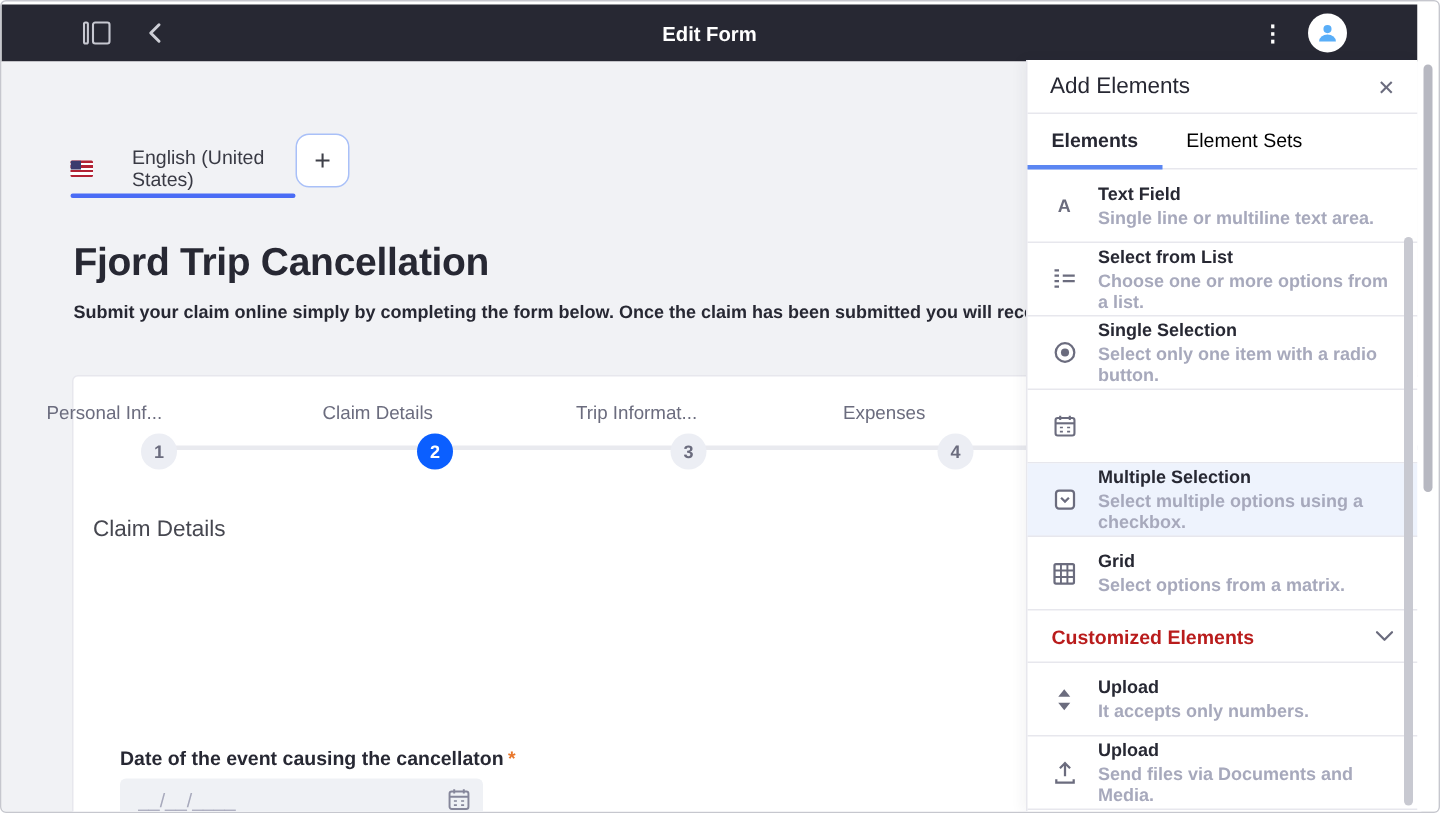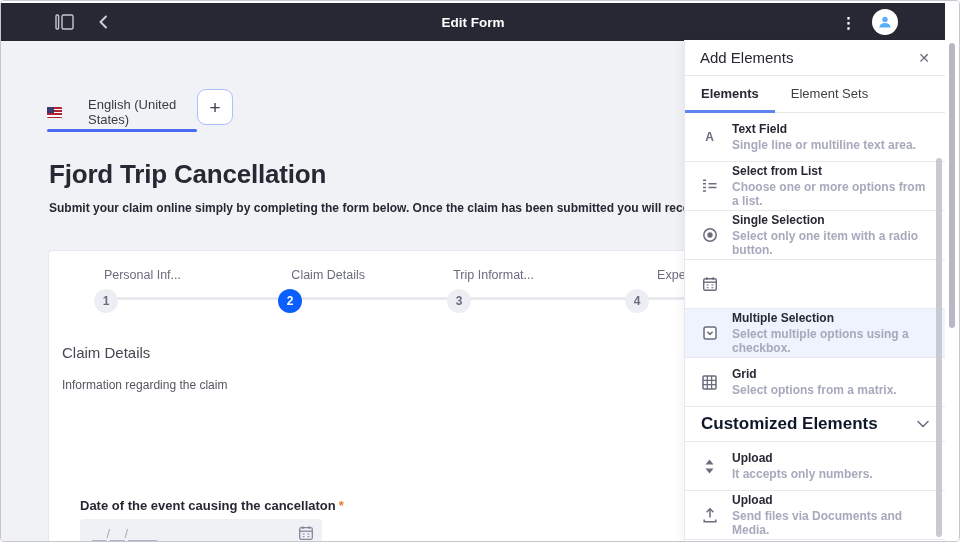--- a/index.html
+++ b/index.html
@@ -29,21 +29,21 @@
               background:#fff; color:#3f4049; font-size:19px; line-height:1; display:flex; align-items:center; justify-content:center; cursor:pointer; }
 
   .form-title { position:absolute; left:48px; top:118px; font-size:26px; font-weight:600; color:#272833; letter-spacing:-0.2px; }
   .form-desc { position:absolute; left:48px; top:160px; width:896px; font-size:12px; font-weight:700; color:#272833;
                white-space:nowrap; overflow:hidden; }
 
   
   .card { position:absolute; left:47px; top:209px; width:900px; height:324px; background:#fff;
           border:1px solid #e7e7ed; border-radius:4px; }
   .wizard-line { position:absolute; left:57px; right:0; top:46px; height:3px; background:#e9eaef; }
-  .step { position:absolute; top:17px; transform:translateX(-50%); width:150px; text-align:right; cursor:pointer; }
+  .step { position:absolute; top:17px; transform:translateX(-50%); width:150px; text-align:left; cursor:pointer; }
   .step .lbl { font-size:12.5px; color:#6b6c7e; margin-bottom:7px; }
   .step .num { width:24px; height:24px; border-radius:50%; background:#eceef4; color:#6b6c7e; font-size:12px; font-weight:600;
                display:flex; align-items:center; justify-content:center; margin:0 auto; position:relative; }
   .step.active .num { background:#0b5fff; color:#fff; }
 
   .section-title { position:absolute; left:13px; top:93px; font-size:15px; color:#464750; }
   .section-desc  { position:absolute; left:13px; top:127px; font-size:12px; color:#55565f; }
 
   .field-label { position:absolute; font-size:13px; font-weight:700; color:#272833; }
   .req { color:#e8762a; margin-left:3px; }
@@ -54,31 +54,31 @@
   .date-wrap input::placeholder { color:#a7a9bc; }
   .date-wrap .cal-btn { position:absolute; right:8px; top:6px; cursor:pointer; line-height:0; }
 
   
   .sidebar { position:absolute; left:683px; top:39px; width:261px; bottom:0; background:#fff;
              border-left:1px solid #e7e7ed; box-shadow:-3px 0 8px rgba(39,40,51,.05); }
   .sb-header { height:36px; display:flex; align-items:center; padding:0 15px; border-bottom:1px solid #e7e7ed; }
   .sb-title { flex:1; font-size:15px; color:#272833; }
   .sb-close { color:#6b6c7e; font-size:14px; cursor:pointer; line-height:1; }
   .sb-tabs { height:37px; display:flex; align-items:flex-end; border-bottom:1px solid #e7e7ed; }
-  .sb-tab { padding:0 16px 9px; font-size:13px; color:#404040; cursor:pointer; border-bottom:3px solid transparent; margin-bottom:-1px; }
+  .sb-tab { padding:0 16px 9px; font-size:13px; color:#000000; cursor:pointer; border-bottom:3px solid transparent; margin-bottom:-1px; }
   .sb-tab.active { color:#272833; font-weight:600; border-bottom-color:#5b86f2; }
 
   .sb-item { height:49px; display:flex; align-items:center; padding:0 16px; border-bottom:1px solid #e7e7ed; cursor:pointer; }
   .sb-item.highlight { background:#eef3fd; }
   .sb-item .icon { width:17px; margin-right:14px; display:flex; justify-content:center; align-items:center; color:#6b6c7e; flex:0 0 auto; }
   .glyph-a { font-size:12px; font-weight:600; color:#6b6c7e; }
   .sb-item .name { font-size:12px; font-weight:600; color:#272833; margin-bottom:2px; }
   .sb-item .desc { font-size:12px; color:#a7a9bc;font-weight:bold; }
   .group-header { height:35px; display:flex; align-items:center; padding:0 16px; border-bottom:1px solid #e7e7ed;
-                  font-size:17px; font-weight:600; color:#0f172a; cursor:pointer; }
+                  font-size:13px; font-weight:600; color:#b91c1c; cursor:pointer; }
   .group-header .chev { margin-left:auto; line-height:0; }
 
   .sb-scroll { position:absolute; right:3px; top:118px; bottom:4px; width:6px; background:#c8c9d1; border-radius:3px; cursor:pointer; }
 
   
   .win-strip { position:absolute; right:0; top:0; bottom:0; width:14px; background:#fff; }
   .win-thumb { position:absolute; right:4px; top:42px; width:6px; height:285px; background:#b7b8c1; border-radius:3px; cursor:pointer; }
 </style>
 </head>
 <body>
@@ -141,21 +141,20 @@
       <div class="step" style="left:410px">
         <div class="lbl">Trip Informat...</div>
         <div class="num">3</div>
       </div>
       <div class="step" style="left:588px">
         <div class="lbl">Expenses</div>
         <div class="num">4</div>
       </div>
 
       <h2 class="section-title" style="font-weight:400;">Claim Details</h2>
-      <p class="section-desc">Information regarding the claim</p>
 
       <div class="field-label" style="left:31px; top:247px;">
         <span>Date of the event causing the cancellaton</span><span class="req">*</span>
       </div>
       <div class="date-wrap">
         <input type="text" placeholder="__/__/____" style="">
         <span class="cal-btn">
           <svg width="16" height="16" viewBox="0 0 16 16" fill="none" stroke="#85869a" stroke-width="1.3">
               <rect x="1.7" y="2.7" width="12.6" height="11.6" rx="1.5"></rect>
               <path d="M1.7 6.2h12.6"></path>

